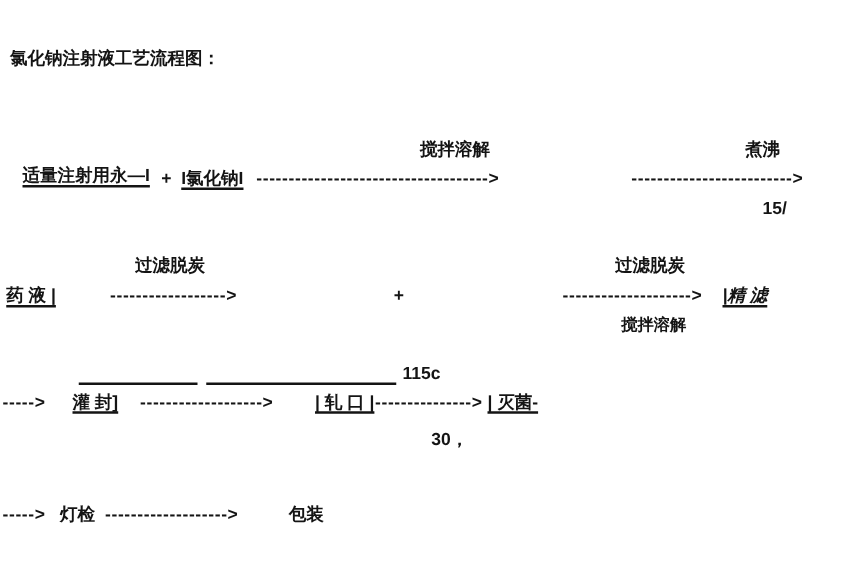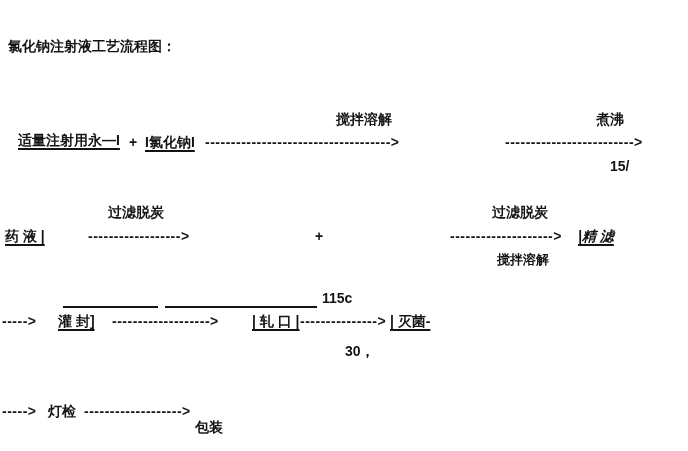--- a/index.html
+++ b/index.html
@@ -53,15 +53,15 @@
   <div class="t arrow" style="left:112px; top:313px;">-------------------&gt;</div>
   <div class="t u" style="left:228px; top:313px;margin-left:24px;">| 轧 口 |</div>
   <div class="t arrow" style="left:300px; top:313px;">---------------&gt;</div>
   <div class="t u" style="left:390px; top:313px;">| 灭菌-</div>
   <div class="t" style="left:322px; top:290px;">115c</div>
   <div class="t" style="left:345px; top:343px;">30，</div>
 
   <div class="t arrow" style="left:2px; top:403px;">-----&gt;</div>
   <div class="t" style="left:48px; top:403px;">灯检</div>
   <div class="t arrow" style="left:84px; top:403px;">-------------------&gt;</div>
-  <div class="t" style="left:195px; top:403px;margin-top:16px;">包装</div>
+  <div class="t" style="left:231px; top:403px;">包装</div>
 
 </div>
 
 </body></html>

